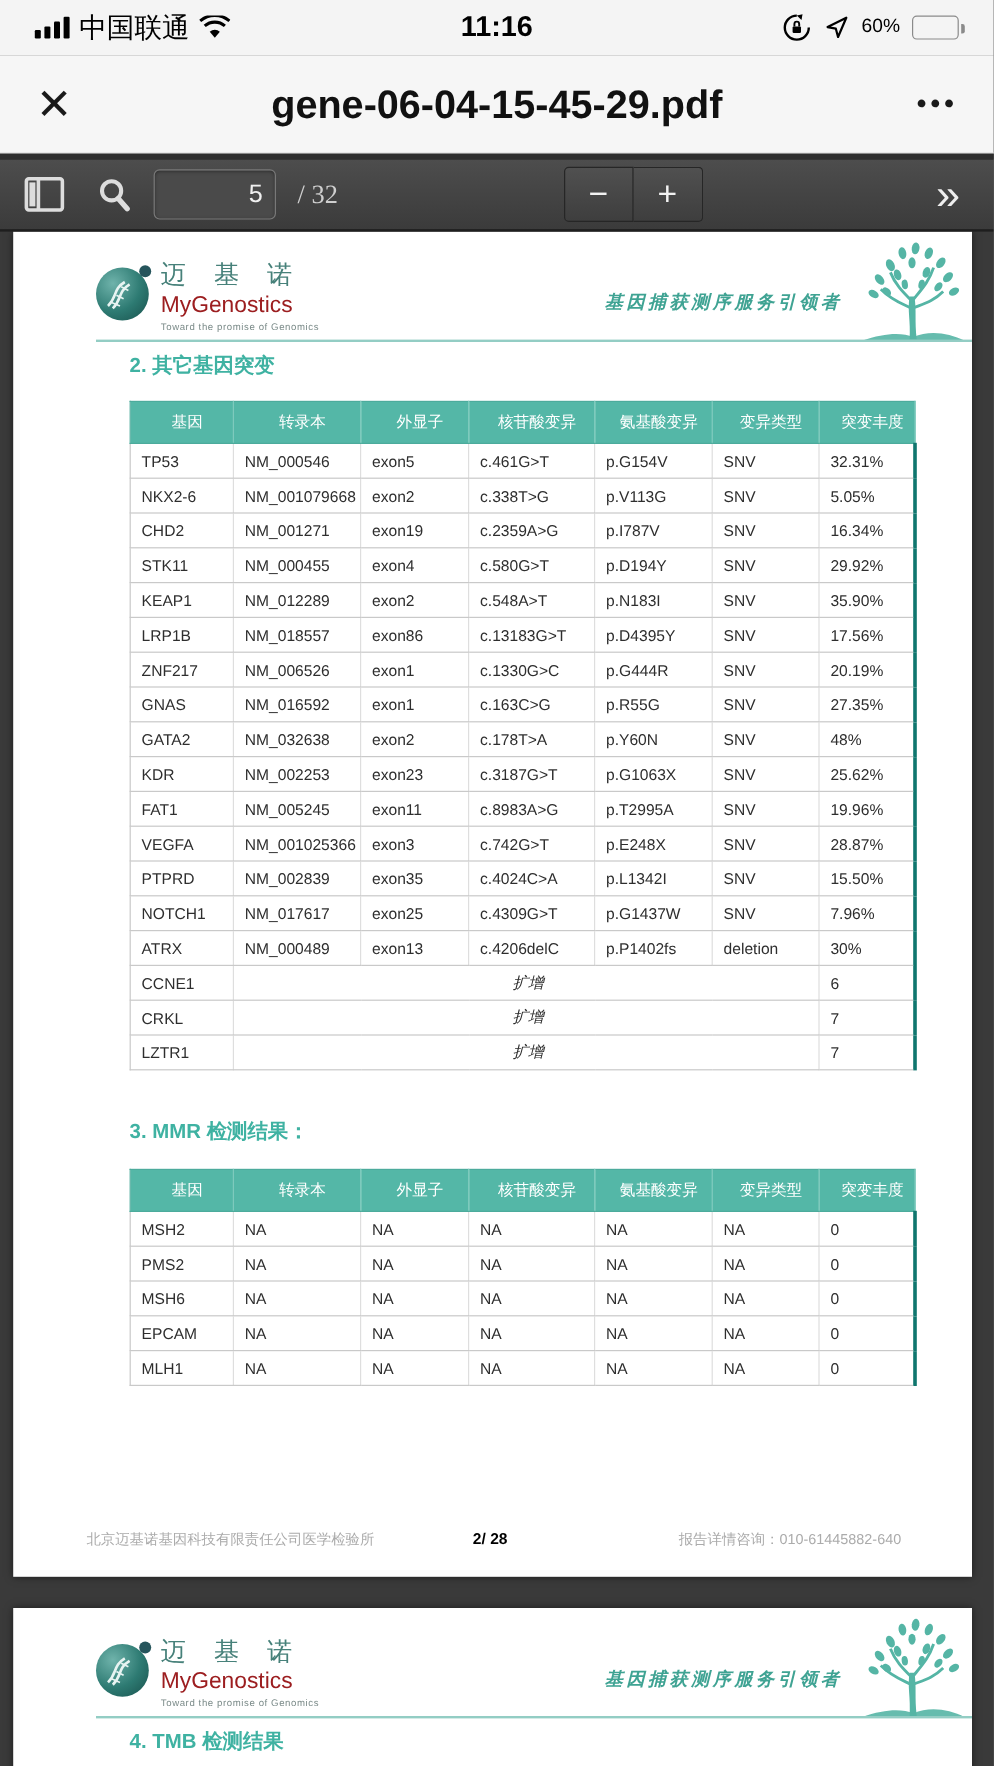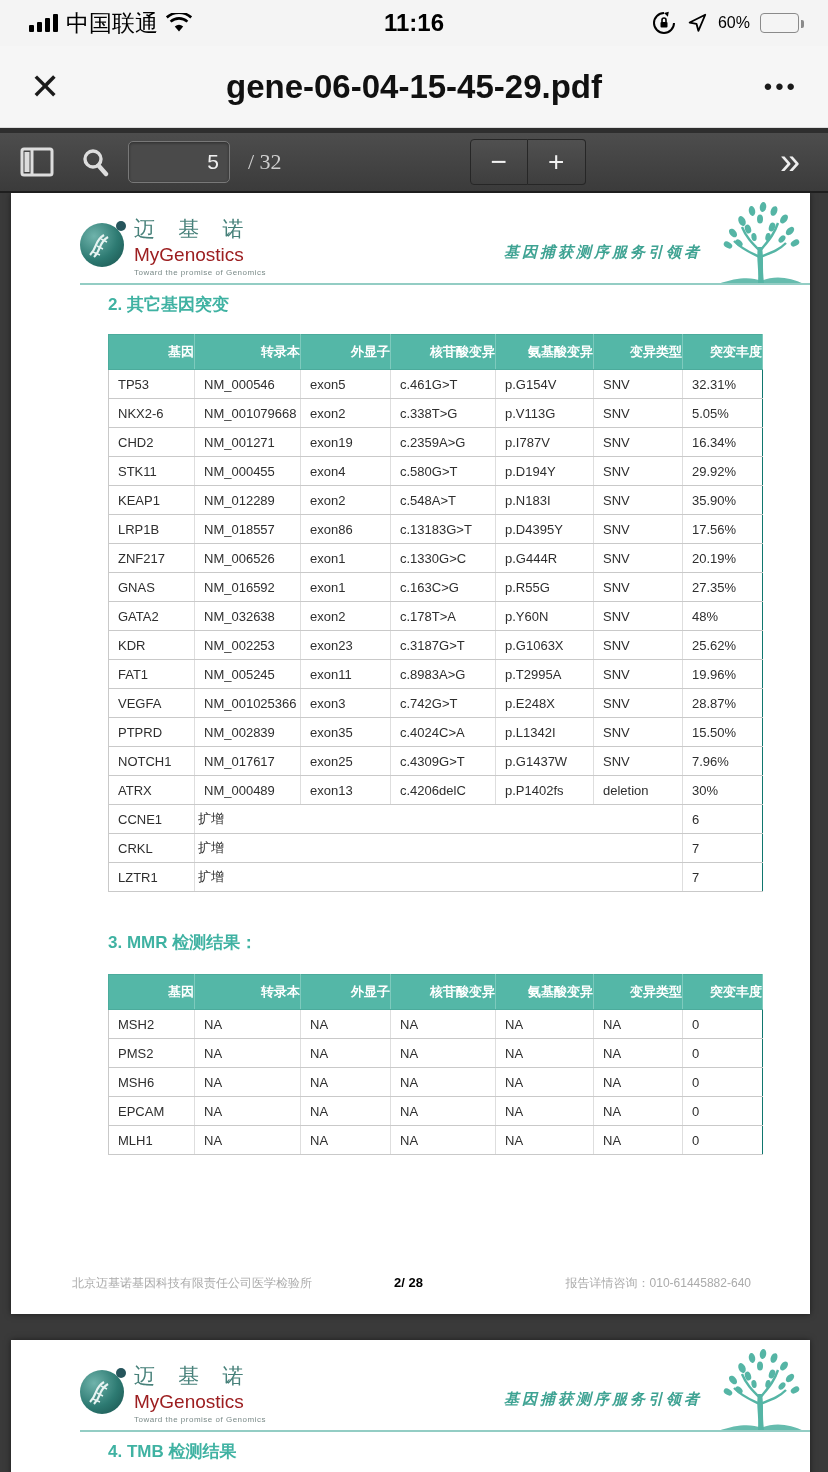--- a/index.html
+++ b/index.html
@@ -81,28 +81,28 @@
   .section-title { position:absolute; left:97px; color:#3fb2a2; font-size:17px; font-weight:700; }
   .st-2 { top:100px; }
   .st-3 { top:738px; }
   .st-4 { top:100px; }
 
   
   table.report { position:absolute; left:97px; width:654px; border-collapse:collapse;
     font-size:13px; color:#2e2e2e; table-layout:fixed; }
   .tbl-1 { top:141px; }
   .tbl-2 { top:781px; }
-  table.report th { background:#54b7a7; color:#fff; font-weight:700; text-align:right;
+  table.report th { background:#54b7a7; color:#fff; font-weight:400; text-align:center;
     padding:8px 0 8px 9px; border:1px solid #4cab9c; border-right:1px solid #7ecabd;
     font-size:13px; }
   table.report td { height:29px; padding-left:9px; border:1px solid #c9c9c9;
     border-left:1px solid #dedede; border-right:1px solid #dedede; background:#fff; }
   table.report tr td:first-child { border-left:1px solid #c9c9c9; }
-  table.report tr td:last-child { border-right:1px solid #0f766e; }
-  table.report td.merged { text-align:left; padding-left:3px; }
+  table.report tr td:last-child { border-right:3px solid #0f766e; }
+  table.report td.merged { text-align:center; padding-left:3px;font-style:italic; }
   .c1{width:86px;} .c2{width:106px;} .c3{width:90px;} .c4{width:105px;}
   .c5{width:98px;} .c6{width:89px;} .c7{width:80px;}
 
   
   .rpt-footer { position:absolute; left:0; right:4px; top:1082px; height:24px; font-size:12px;padding-left:19px; }
   .ft-company { position:absolute; left:61px; color:#ababab; }
   .ft-page { position:absolute; left:0; right:0; text-align:center; color:#000;
     font-weight:700; font-size:13px; }
   .ft-contact { position:absolute; right:55px; color:#ababab; }
 </style>

